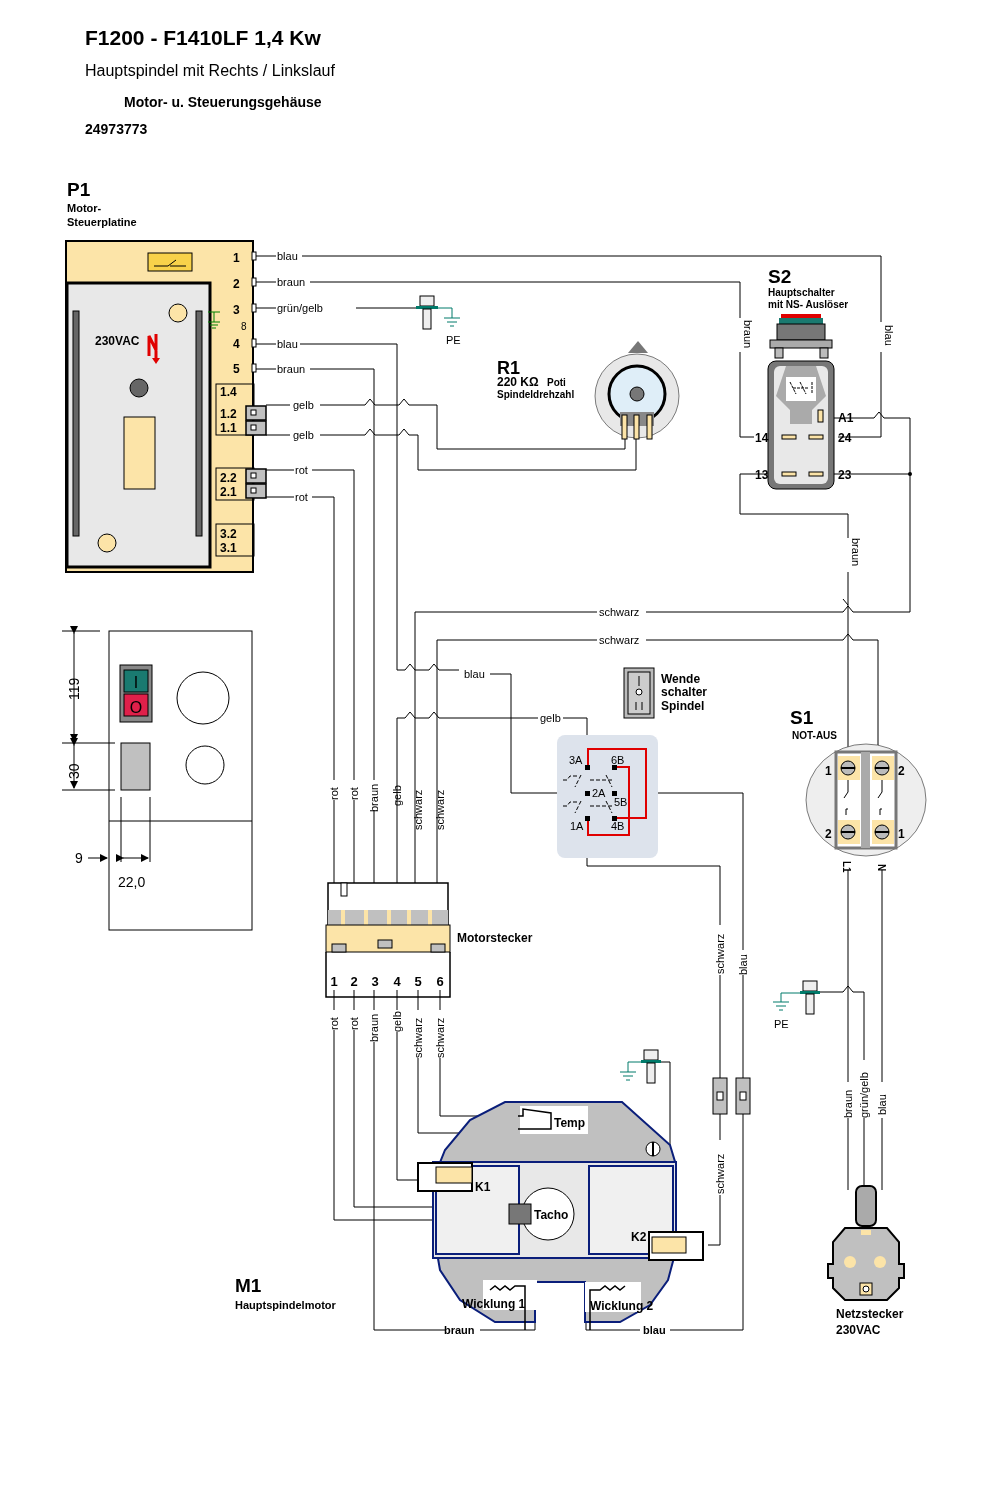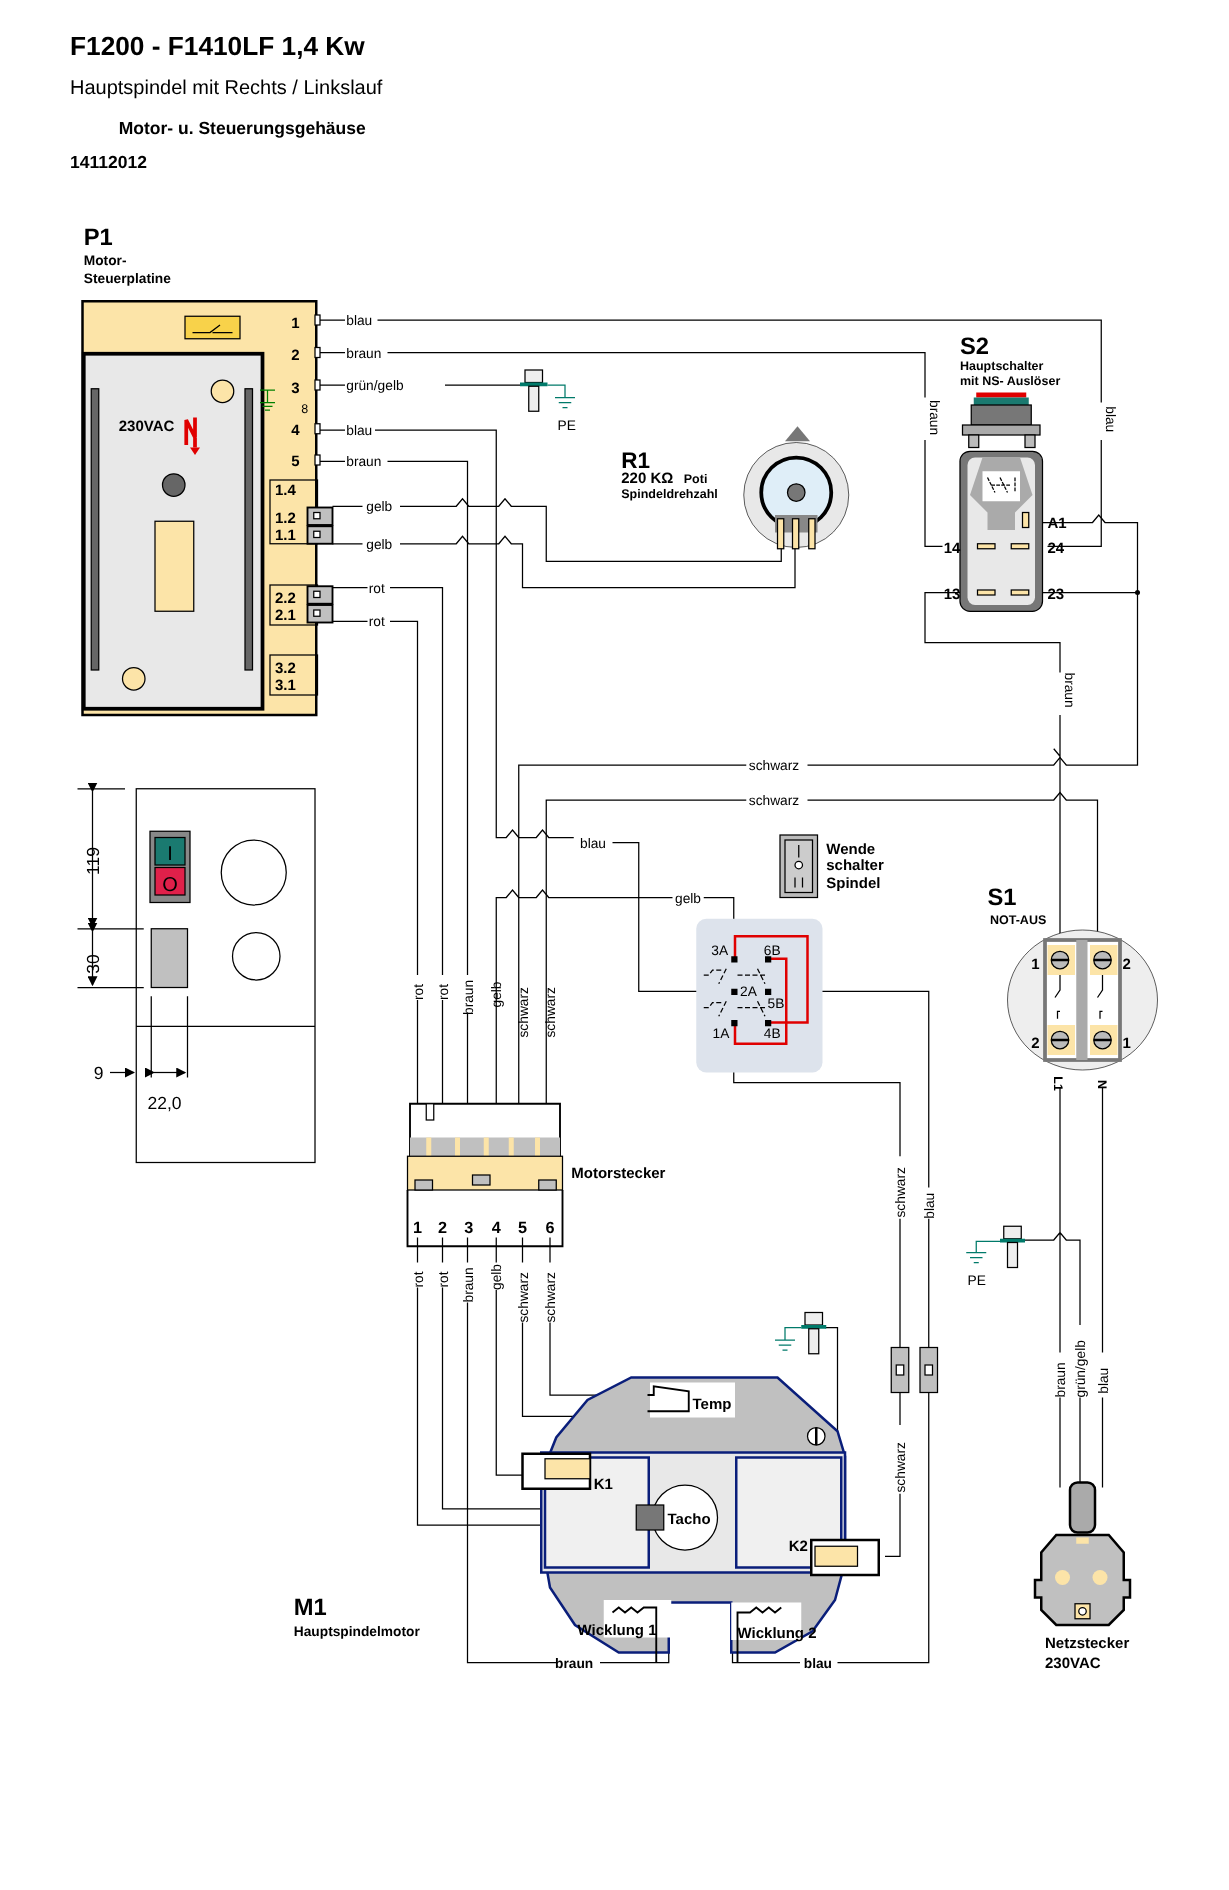--- a/index.html
+++ b/index.html
@@ -1,33 +1,33 @@
 <!DOCTYPE html>
 <html><head>
 <meta charset="utf-8">
 <style>
   html,body{margin:0;padding:0;background:#fff;}
   body{width:983px;height:1512px;position:relative;overflow:hidden;font-family:"Liberation Sans",sans-serif;color:#000;}
-  .hdr{position:absolute;left:56px;white-space:nowrap;}
+  .hdr{position:absolute;left:85px;white-space:nowrap;}
   #h1{top:26px;font-size:21px;font-weight:bold;}
   #h2{top:62px;font-size:16px;}
   #h3{top:94px;font-size:14px;font-weight:bold;margin-left:39px;}
   #h4{top:121px;font-size:14px;font-weight:bold;}
   svg{position:absolute;left:0;top:0;}
   svg text{font-family:"Liberation Sans",sans-serif;}
   .lbl{font-size:11px;}
   .b{font-weight:bold;}
 </style>
 </head>
 <body>
 
 <div class="hdr" id="h1">F1200 - F1410LF  1,4 Kw</div>
 <div class="hdr" id="h2">Hauptspindel mit Rechts / Linkslauf</div>
 <div class="hdr" id="h3">Motor- u. Steuerungsgehäuse</div>
-<div class="hdr" id="h4">14112012</div>
+<div class="hdr" id="h4">24973773</div>
 
 <svg width="983" height="1512" viewBox="0 0 983 1512">
   <defs>
     <marker id="arr" markerWidth="8" markerHeight="8" refX="7" refY="4" orient="auto">
       <path d="M0,0 L8,4 L0,8 z" fill="#000"></path>
     </marker>
   </defs>
 
   <g>
     <text x="67" y="196" font-size="19" class="b">P1</text>

